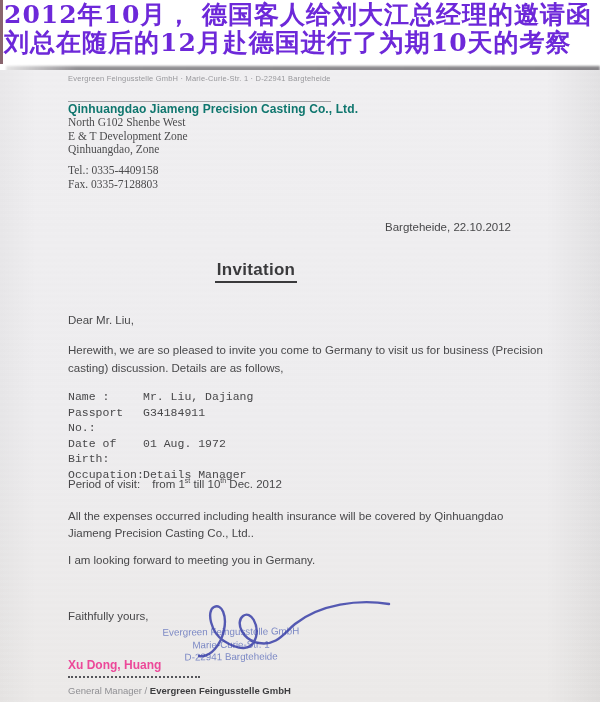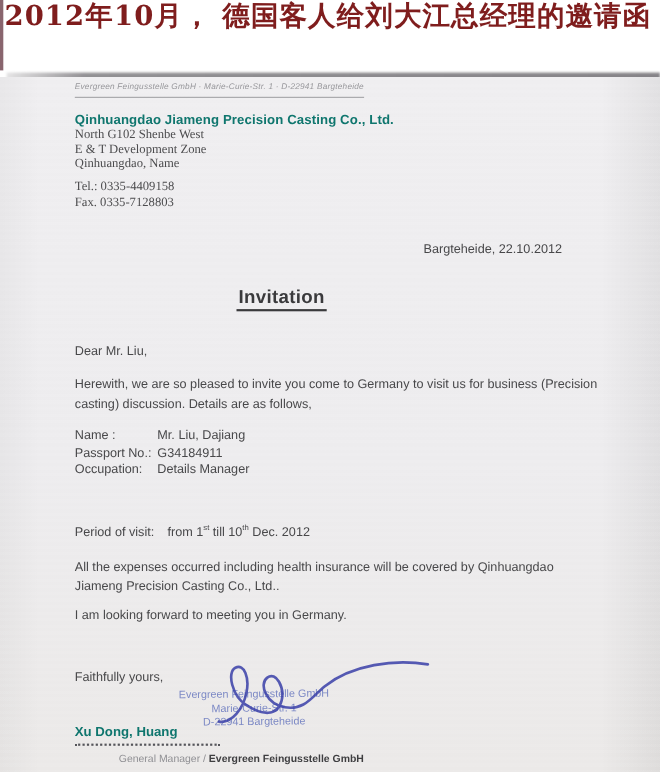--- a/index.html
+++ b/index.html
@@ -20,74 +20,75 @@
   .scan{position:absolute;top:70px;left:0;width:600px;height:632px;
        background:
          linear-gradient(90deg,rgba(0,0,0,.03),rgba(0,0,0,0) 6%,rgba(0,0,0,0) 91%,rgba(0,0,0,.06)),
          linear-gradient(180deg,#f0eff1 0%,#eeedef 55%,#eceae9 100%);}
   .scan-noise{position:absolute;top:70px;left:0;width:600px;height:632px;opacity:.35;
        background:repeating-linear-gradient(180deg,rgba(255,255,255,.06) 0 3px,rgba(0,0,0,.015) 3px 6px);}
 
   .abs{position:absolute;}
   .letter-text{color:#48484a;}
 
-  .letterhead-line{top:74px;left:68px;font-size:7.5px;font-style:italic;color:#97979b;
-       border-bottom:1px solid #a3a3a7;padding-bottom:5px;letter-spacing:.2px;}
+  .letterhead-line{top:74px;left:68px;font-size:7.5px;color:#97979b;
+       border-bottom:1px solid #a3a3a7;padding-bottom:18px;letter-spacing:.2px;}
   .company-name{top:102px;left:68px;font-size:12px;font-weight:bold;color:#0f766e;letter-spacing:.1px;}
   .address-block{top:116px;left:68px;font-family:"Liberation Serif",serif;
        font-size:11.5px;line-height:13.5px;color:#4c4c4e;}
   .telfax-block{top:164px;left:68px;font-family:"Liberation Serif",serif;
        font-size:11.5px;line-height:13.5px;color:#4c4c4e;}
   .dateline{top:221px;left:385px;font-size:11.5px;color:#48484a;text-align:right;}
   .letter-title{top:260px;left:0;width:512px;text-align:center;}
   .letter-title span{display:inline-block;font-size:17px;font-weight:bold;color:#3a3a3c;
        border-bottom:2px solid #3a3a3c;padding:0 2px 1px 2px;letter-spacing:.3px;}
   .salutation{top:314px;left:68px;font-size:11.5px;}
   .intro{top:342px;left:68px;width:486px;font-size:11.5px;line-height:17.5px;}
   .details{top:389px;left:68px;font-size:11.5px;}
-  .detail-row{display:flex;line-height:15.6px;}
+  .detail-row{display:flex;line-height:15.6px;font-family:Liberation Mono, monospace;}
   .detail-label{width:75px;}
   .period{top:478px;left:68px;font-size:11.5px;display:flex;}
   .period .gap{width:12px;}
   .period sup{font-size:7px;vertical-align:super;line-height:0;}
   .expenses{top:508px;left:68px;width:480px;font-size:11.5px;line-height:17px;}
   .closing{top:554px;left:68px;font-size:11.5px;}
   .valediction{top:610px;left:68px;font-size:11.5px;}
 
   .stamp{top:626px;left:156px;width:150px;text-align:center;font-size:9.8px;line-height:12.5px;
        color:#7381c2;transform:rotate(-.6deg);opacity:.92;}
   .signature-svg{top:592px;left:183px;}
-  .signer-name{top:658px;left:68px;font-size:12px;font-weight:600;color:#0f766e;}
+  .signer-name{top:658px;left:68px;font-size:12px;font-weight:600;color:#ec4899;}
   .dotted-line{top:676px;left:68px;width:132px;height:0;border-top:2px dotted #55555a;}
   .signer-title{top:685px;left:68px;font-size:9.5px;}
-  .signer-title .prefix{color:#909094;margin-left:40px;}
+  .signer-title .prefix{color:#909094;}
   .signer-title .comp{font-weight:bold;color:#3e3e40;}
 </style>
 </head>
 <body>
 
 <div class="banner">
   <div class="banner-edge"></div>
-  <div class="banner-text" style="color:#7f1d1d;">
+  <div class="banner-text" style="color:#6d28d9;">
     <div>2012年10月， 德国客人给刘大江总经理的邀请函</div>
+    <div>刘总在随后的12月赴德国进行了为期10天的考察</div>
   </div>
 </div>
 <div class="divider"></div>
 
 <div class="scan"></div>
 <div class="scan-noise"></div>
 
 <div class="abs letterhead-line">Evergreen Feingusstelle GmbH ·  Marie-Curie-Str. 1  ·  D-22941 Bargteheide</div>
 
 <div class="abs company-name">Qinhuangdao Jiameng Precision Casting Co., Ltd.</div>
 
 <div class="abs address-block">
   <div>North G102 Shenbe West</div>
   <div>E &amp; T Development Zone</div>
-  <div>Qinhuangdao, Name</div>
+  <div>Qinhuangdao, Zone</div>
 </div>
 
 <div class="abs telfax-block">
   <div>Tel.: 0335-4409158</div>
   <div>Fax. 0335-7128803</div>
 </div>
 
 <div class="abs dateline">Bargteheide, 22.10.2012</div>
 
 <div class="abs letter-title">
@@ -99,20 +100,24 @@
 <div class="abs intro letter-text">Herewith, we are so pleased to invite you come to Germany to visit us for business (Precision casting) discussion. Details are as follows,</div>
 
 <div class="abs details letter-text">
   <div class="detail-row">
     <div class="detail-label">Name :</div>
     <div class="detail-value">Mr. Liu, Dajiang</div>
   </div>
   <div class="detail-row">
     <div class="detail-label">Passport No.:</div>
     <div class="detail-value">G34184911</div>
+  </div>
+  <div class="detail-row">
+    <div class="detail-label">Date of Birth:</div>
+    <div class="detail-value">01 Aug. 1972</div>
   </div>
   <div class="detail-row">
     <div class="detail-label">Occupation:</div>
     <div class="detail-value">Details Manager</div>
   </div>
 </div>
 
 <div class="abs period letter-text">
   <span>Period of visit:</span>
     <span class="gap"></span>

